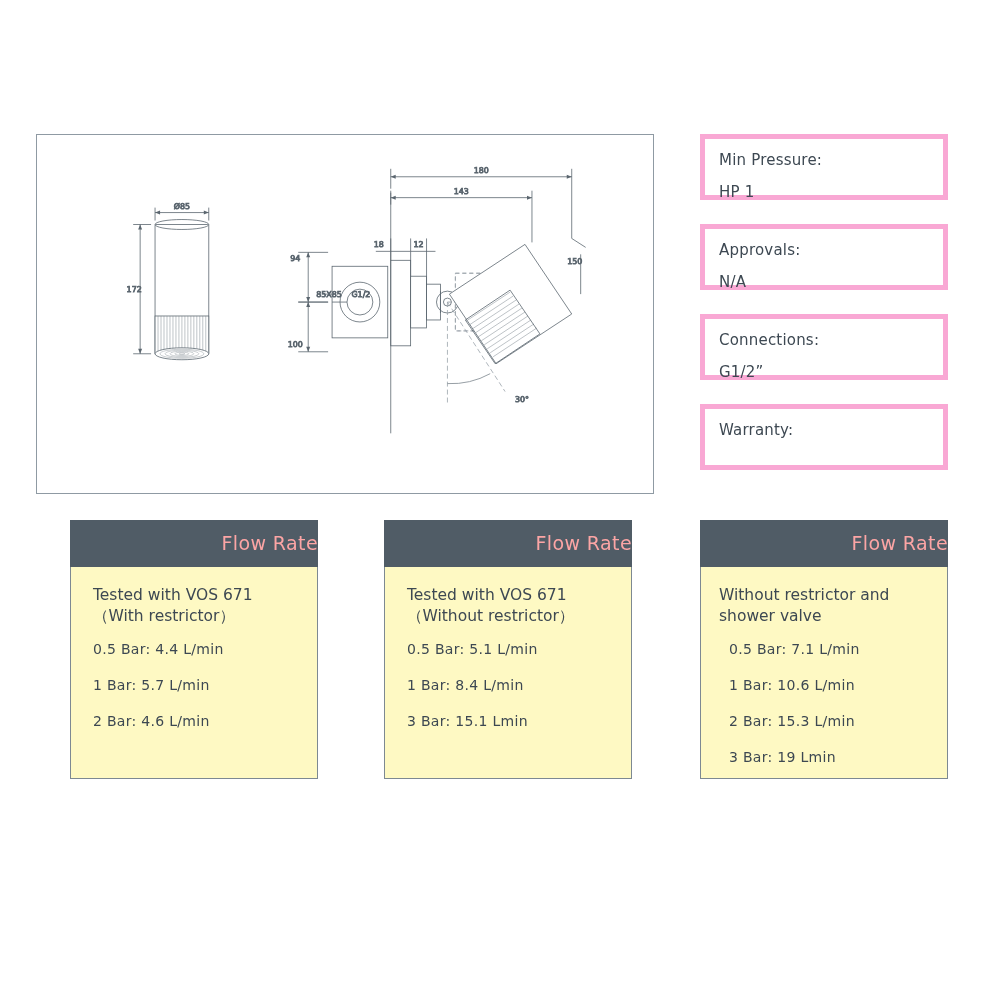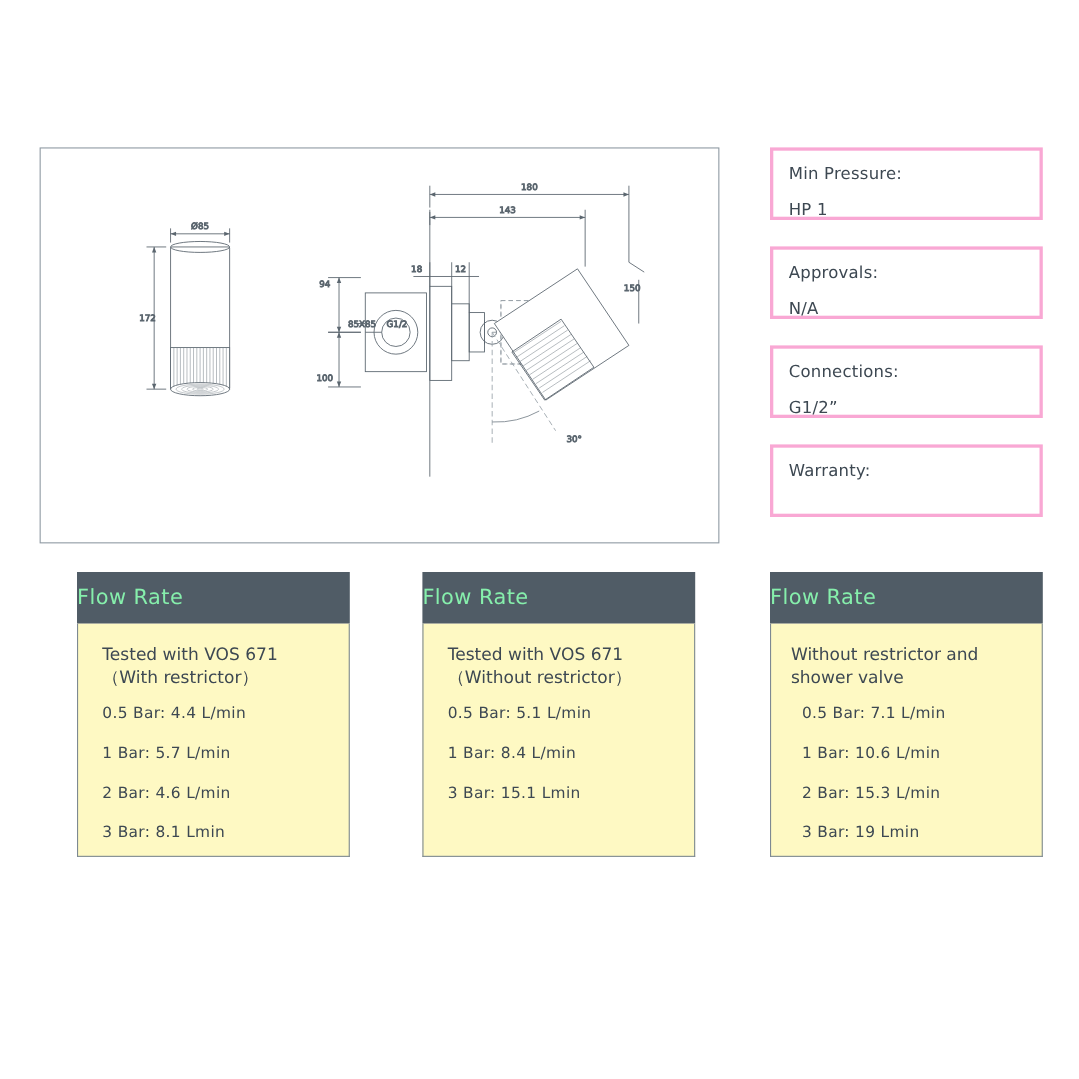--- a/index.html
+++ b/index.html
@@ -28,21 +28,21 @@
     box-sizing: border-box;
   }
   #drawing-svg { display: block; width: 100%; height: 100%; }
 
   
   .spec-card {
     position: absolute;
     left: 700px;
     width: 248px;
     box-sizing: border-box;
-    border: 3px solid #f9a8d4;
+    border: 5px solid #f9a8d4;
     background: #fff;
     padding: 12px 14px 12px 14px;
   }
   .spec-label {
     font-size: 15px;
     color: #3d4852;
     letter-spacing: .2px;
     margin-bottom: 14px;
   }
   .spec-value {
@@ -57,22 +57,22 @@
 
   
   .flow-card {
     position: absolute;
     top: 520px;
     width: 248px;
     box-sizing: border-box;
   }
   .flow-header {
     background: #505c66;
-    color: #86efac;
-    text-align: left;
+    color: #fca5a5;
+    text-align: right;
     font-size: 19px;
     padding: 12px 0 13px 0;
     letter-spacing: .4px;
   }
   .flow-body {
     border: 1px solid #7d8992;
     border-top: none;
     background: #fef9c3;
     height: 212px;
     box-sizing: border-box;
@@ -273,21 +273,20 @@
 </div>
 
 <div class="flow-card" id="flow-card-0">
   <div class="flow-header">Flow Rate</div>
   <div class="flow-body">
     <div class="flow-note">Tested with VOS 671
 （With restrictor）</div>
     <div class="flow-line">0.5 Bar: 4.4 L/min</div>
     <div class="flow-line">1 Bar: 5.7 L/min</div>
     <div class="flow-line">2 Bar: 4.6 L/min</div>
-    <div class="flow-line">3 Bar: 8.1 Lmin</div>
   </div>
 </div>
 
 <div class="flow-card" id="flow-card-1">
   <div class="flow-header">Flow Rate</div>
   <div class="flow-body">
     <div class="flow-note">Tested with VOS 671
 （Without restrictor）</div>
     <div class="flow-line">0.5 Bar: 5.1 L/min</div>
     <div class="flow-line">1 Bar: 8.4 L/min</div>

